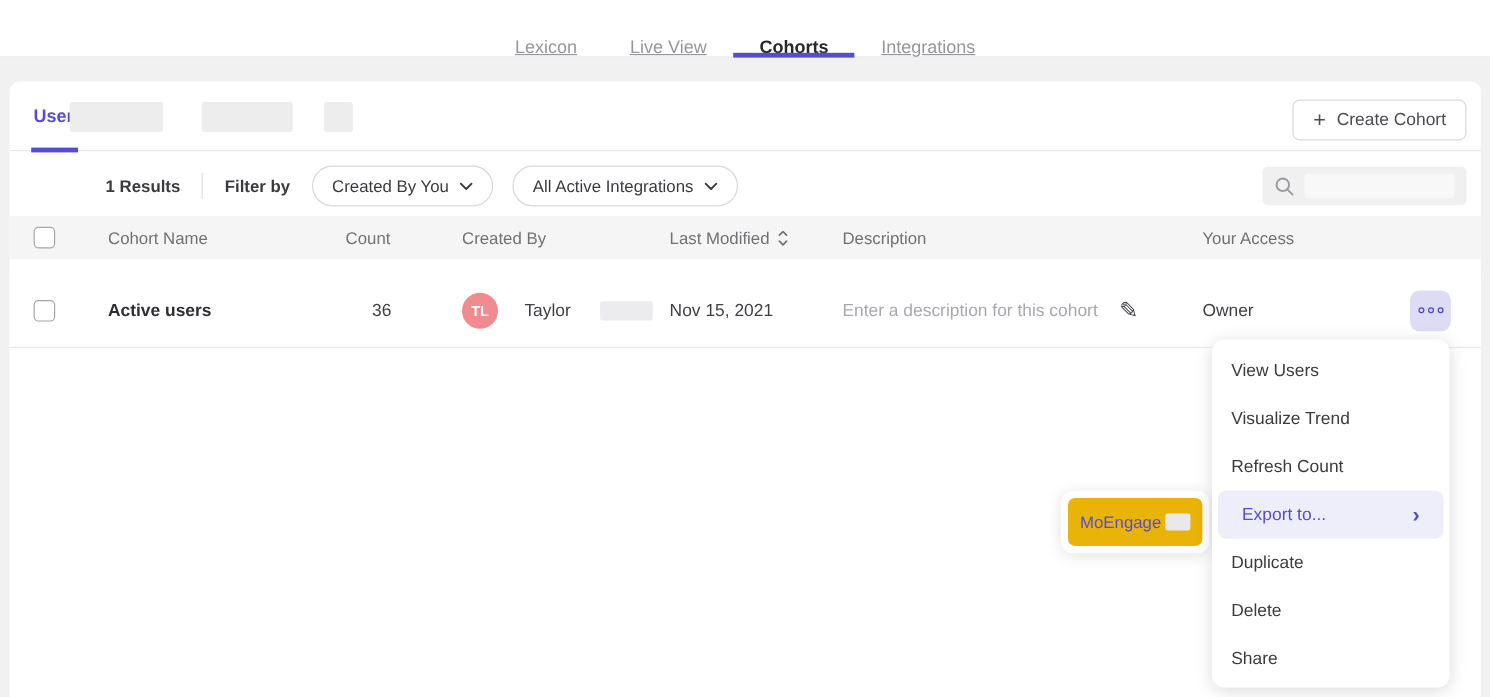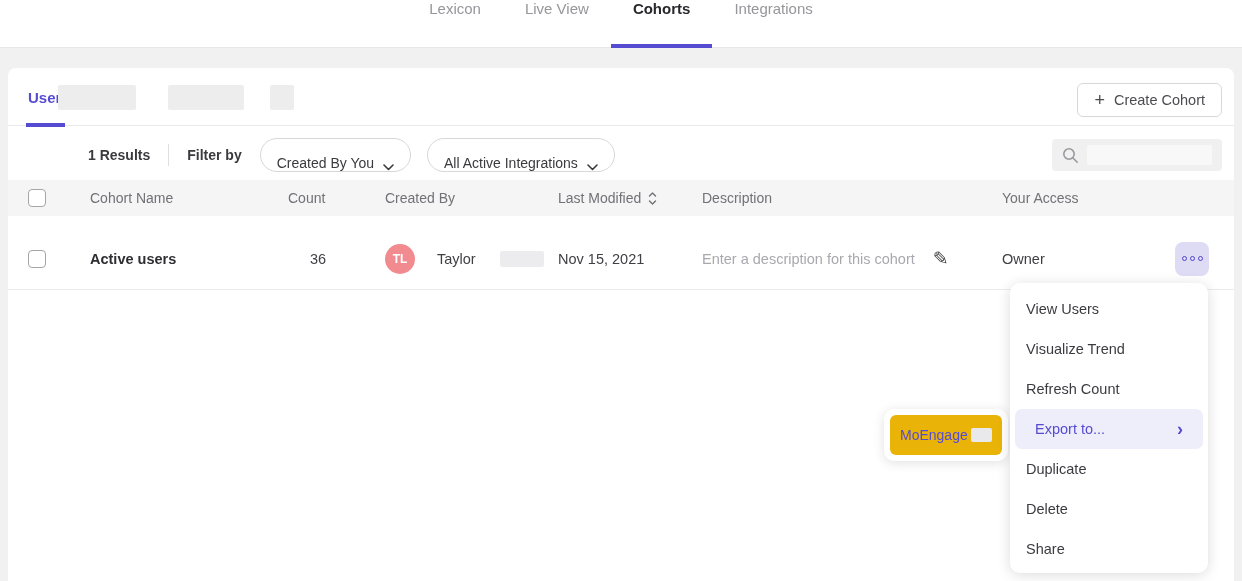--- a/index.html
+++ b/index.html
@@ -11,22 +11,22 @@
     overflow:hidden;
     color:#3f3f44;
   }
   
   .topbar {
     position:absolute; left:0; top:0; width:1242px; height:48px;
     background:#fff; border-bottom:1px solid #e7e7e9;
     display:flex; justify-content:center;
   }
   .nav-tab {
-    position:relative; height:48px; display:flex; align-items:flex-start;
-    padding:0 22px; font-size:15px; color:#96969b; cursor:pointer;
+    position:relative; height:48px; display:flex; align-items:flex-end;
+    padding:0 22px; font-size:15px; color:#96969b; cursor:pointer;text-decoration:underline;
   }
   .nav-tab.active { color:#28282c; font-weight:700; }
   .nav-tab.active::after {
     content:""; position:absolute; left:0; right:0; bottom:0; height:4px;
     background:#564cd2;
   }
   
   .card {
     position:absolute; left:8px; right:8px; top:68px; bottom:0;
     background:#fff; border-radius:8px 8px 0 0;
@@ -55,21 +55,21 @@
   }
   .plus-glyph { font-size:18px; line-height:1; color:#4b4b50; }
   
   .filter-row {
     position:relative; height:58px; display:flex; align-items:center;
     padding-left:80px; font-size:14px;
   }
   .bold-label { font-weight:700; color:#3a3a3f; }
   .vdivider { width:1px; height:22px; background:#dfdfe2; margin:0 18px; }
   .pill {
-    height:34px; display:flex; align-items:flex-end; gap:9px; padding:0 16px;
+    height:34px; display:flex; align-items:center; gap:9px; padding:0 16px;
     border:1px solid #d8d8db; border-radius:17px; background:#fff;
     font-size:14px; color:#3a3a3f; cursor:pointer;
   }
   .pill + .pill { margin-left:16px; }
   .pill:first-of-type { margin-left:18px; }
   .chev-down { width:11px; height:7px; }
   .search-box {
     position:absolute; right:12px; top:13px; width:170px; height:32px;
     background:#f0f0f1; border-radius:4px;
     display:flex; align-items:center; padding:0 10px; cursor:text;

